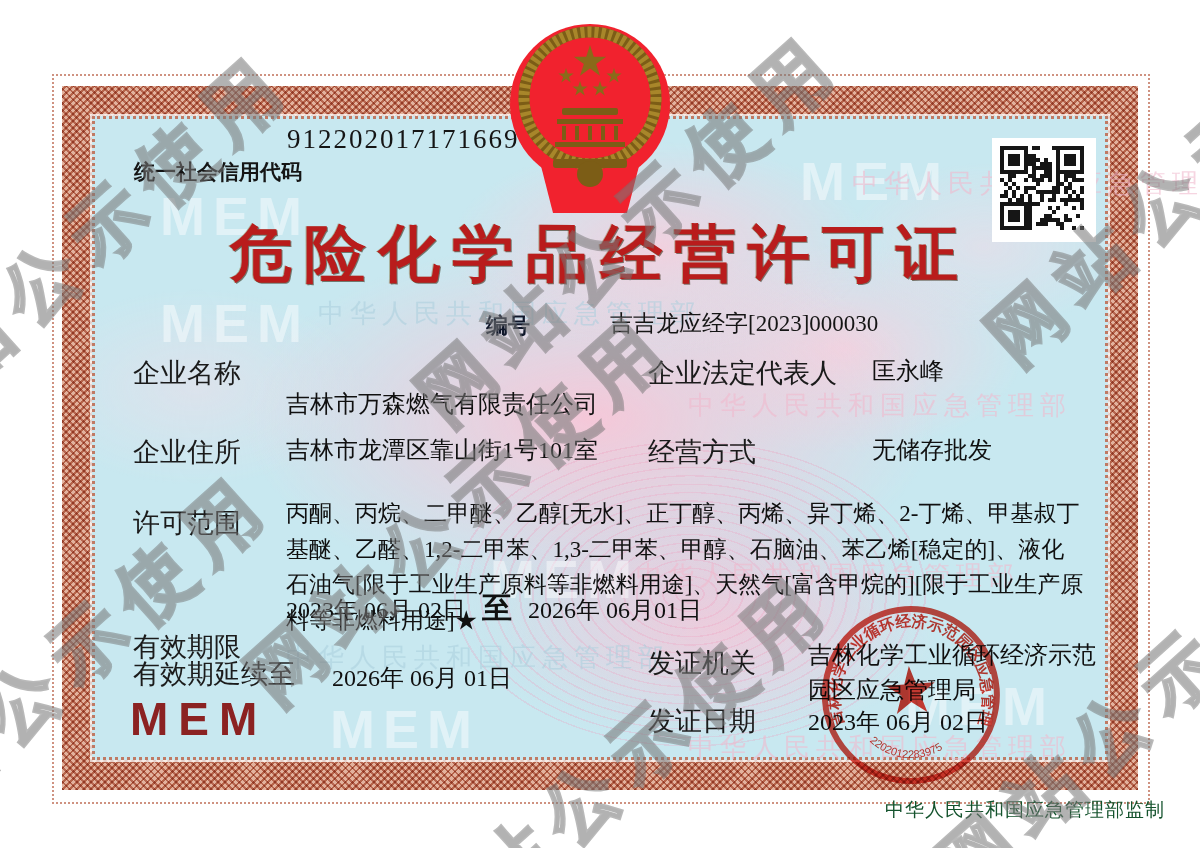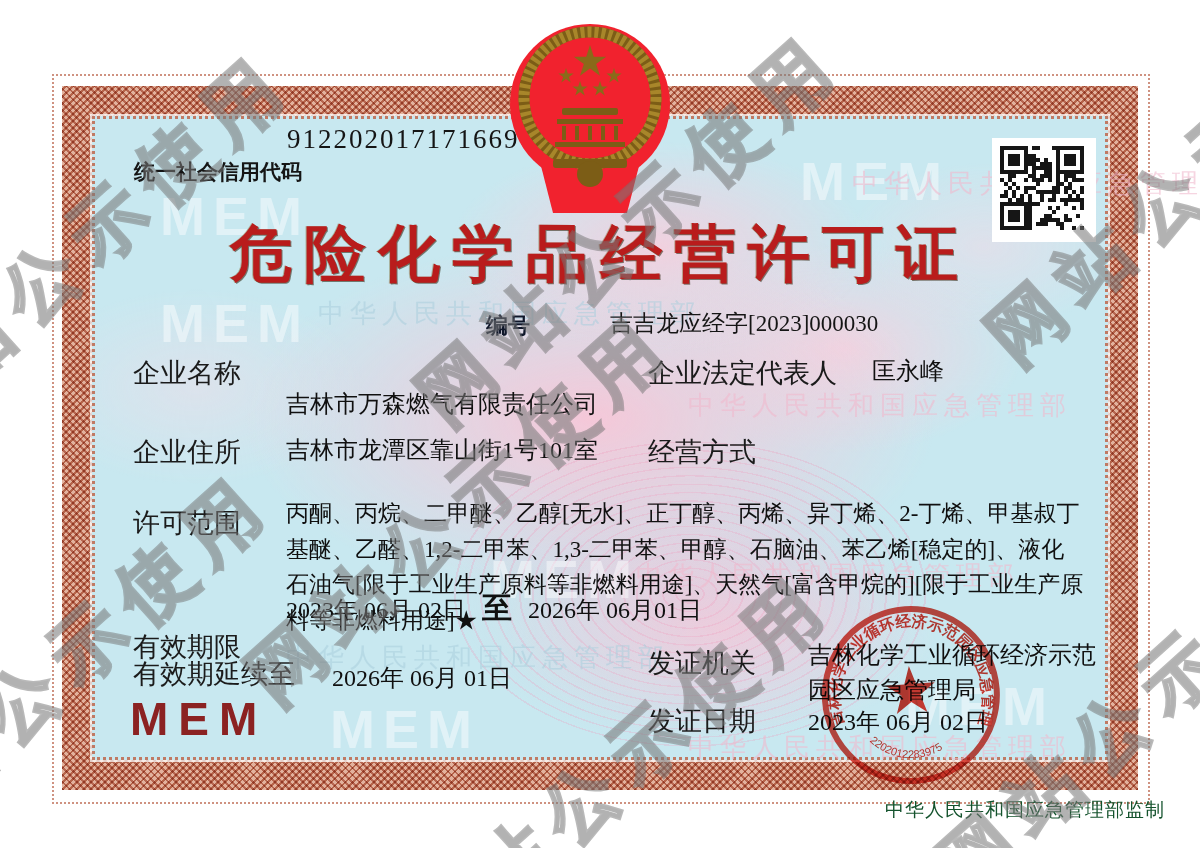--- a/index.html
+++ b/index.html
@@ -275,20 +275,21 @@
   <div class="abs label z15" style="left:133px;top:355px;">企业名称</div>
   <div class="abs value z15" style="left:286px;top:352px;width:316px;margin-top:34px;">吉林市万森燃气有限责任公司</div>
 
   <div class="abs label z15" style="left:648px;top:355px;">企业法定代表人</div>
   <div class="abs value z15" style="left:872px;top:353px;">匡永峰</div>
 
   <div class="abs label z15" style="left:133px;top:434px;">企业住所</div>
   <div class="abs value z15" style="left:286px;top:432px;">吉林市龙潭区靠山街1号101室</div>
 
   <div class="abs label z15" style="left:648px;top:434px;">经营方式</div>
+  <div class="abs value z15" style="left:872px;top:432px;">无储存批发</div>
 
   <div class="abs label z15" style="left:133px;top:505px;text-align:right;">许可范围</div>
   <div class="abs value z15" style="left:286px;top:496px;width:800px;font-size:23px;line-height:1.55;">丙酮、丙烷、二甲醚、乙醇[无水]、正丁醇、丙烯、异丁烯、2-丁烯、甲基叔丁基醚、乙醛、1,2-二甲苯、1,3-二甲苯、甲醇、石脑油、苯乙烯[稳定的]、液化石油气[限于工业生产原料等非燃料用途]、天然气[富含甲烷的][限于工业生产原料等非燃料用途]★</div>
 
   <div class="abs label z15" style="left:133px;top:585px;margin-top:44px;">有效期限</div>
   <div class="abs value z15" style="left:286px;top:585px;white-space:nowrap;">
     <span>2023年 06月 02日</span><span class="to-word">至</span><span>2026年 06月01日</span>
   </div>
 
   <div class="abs label z15" style="left:133px;top:656px;">有效期延续至</div>

